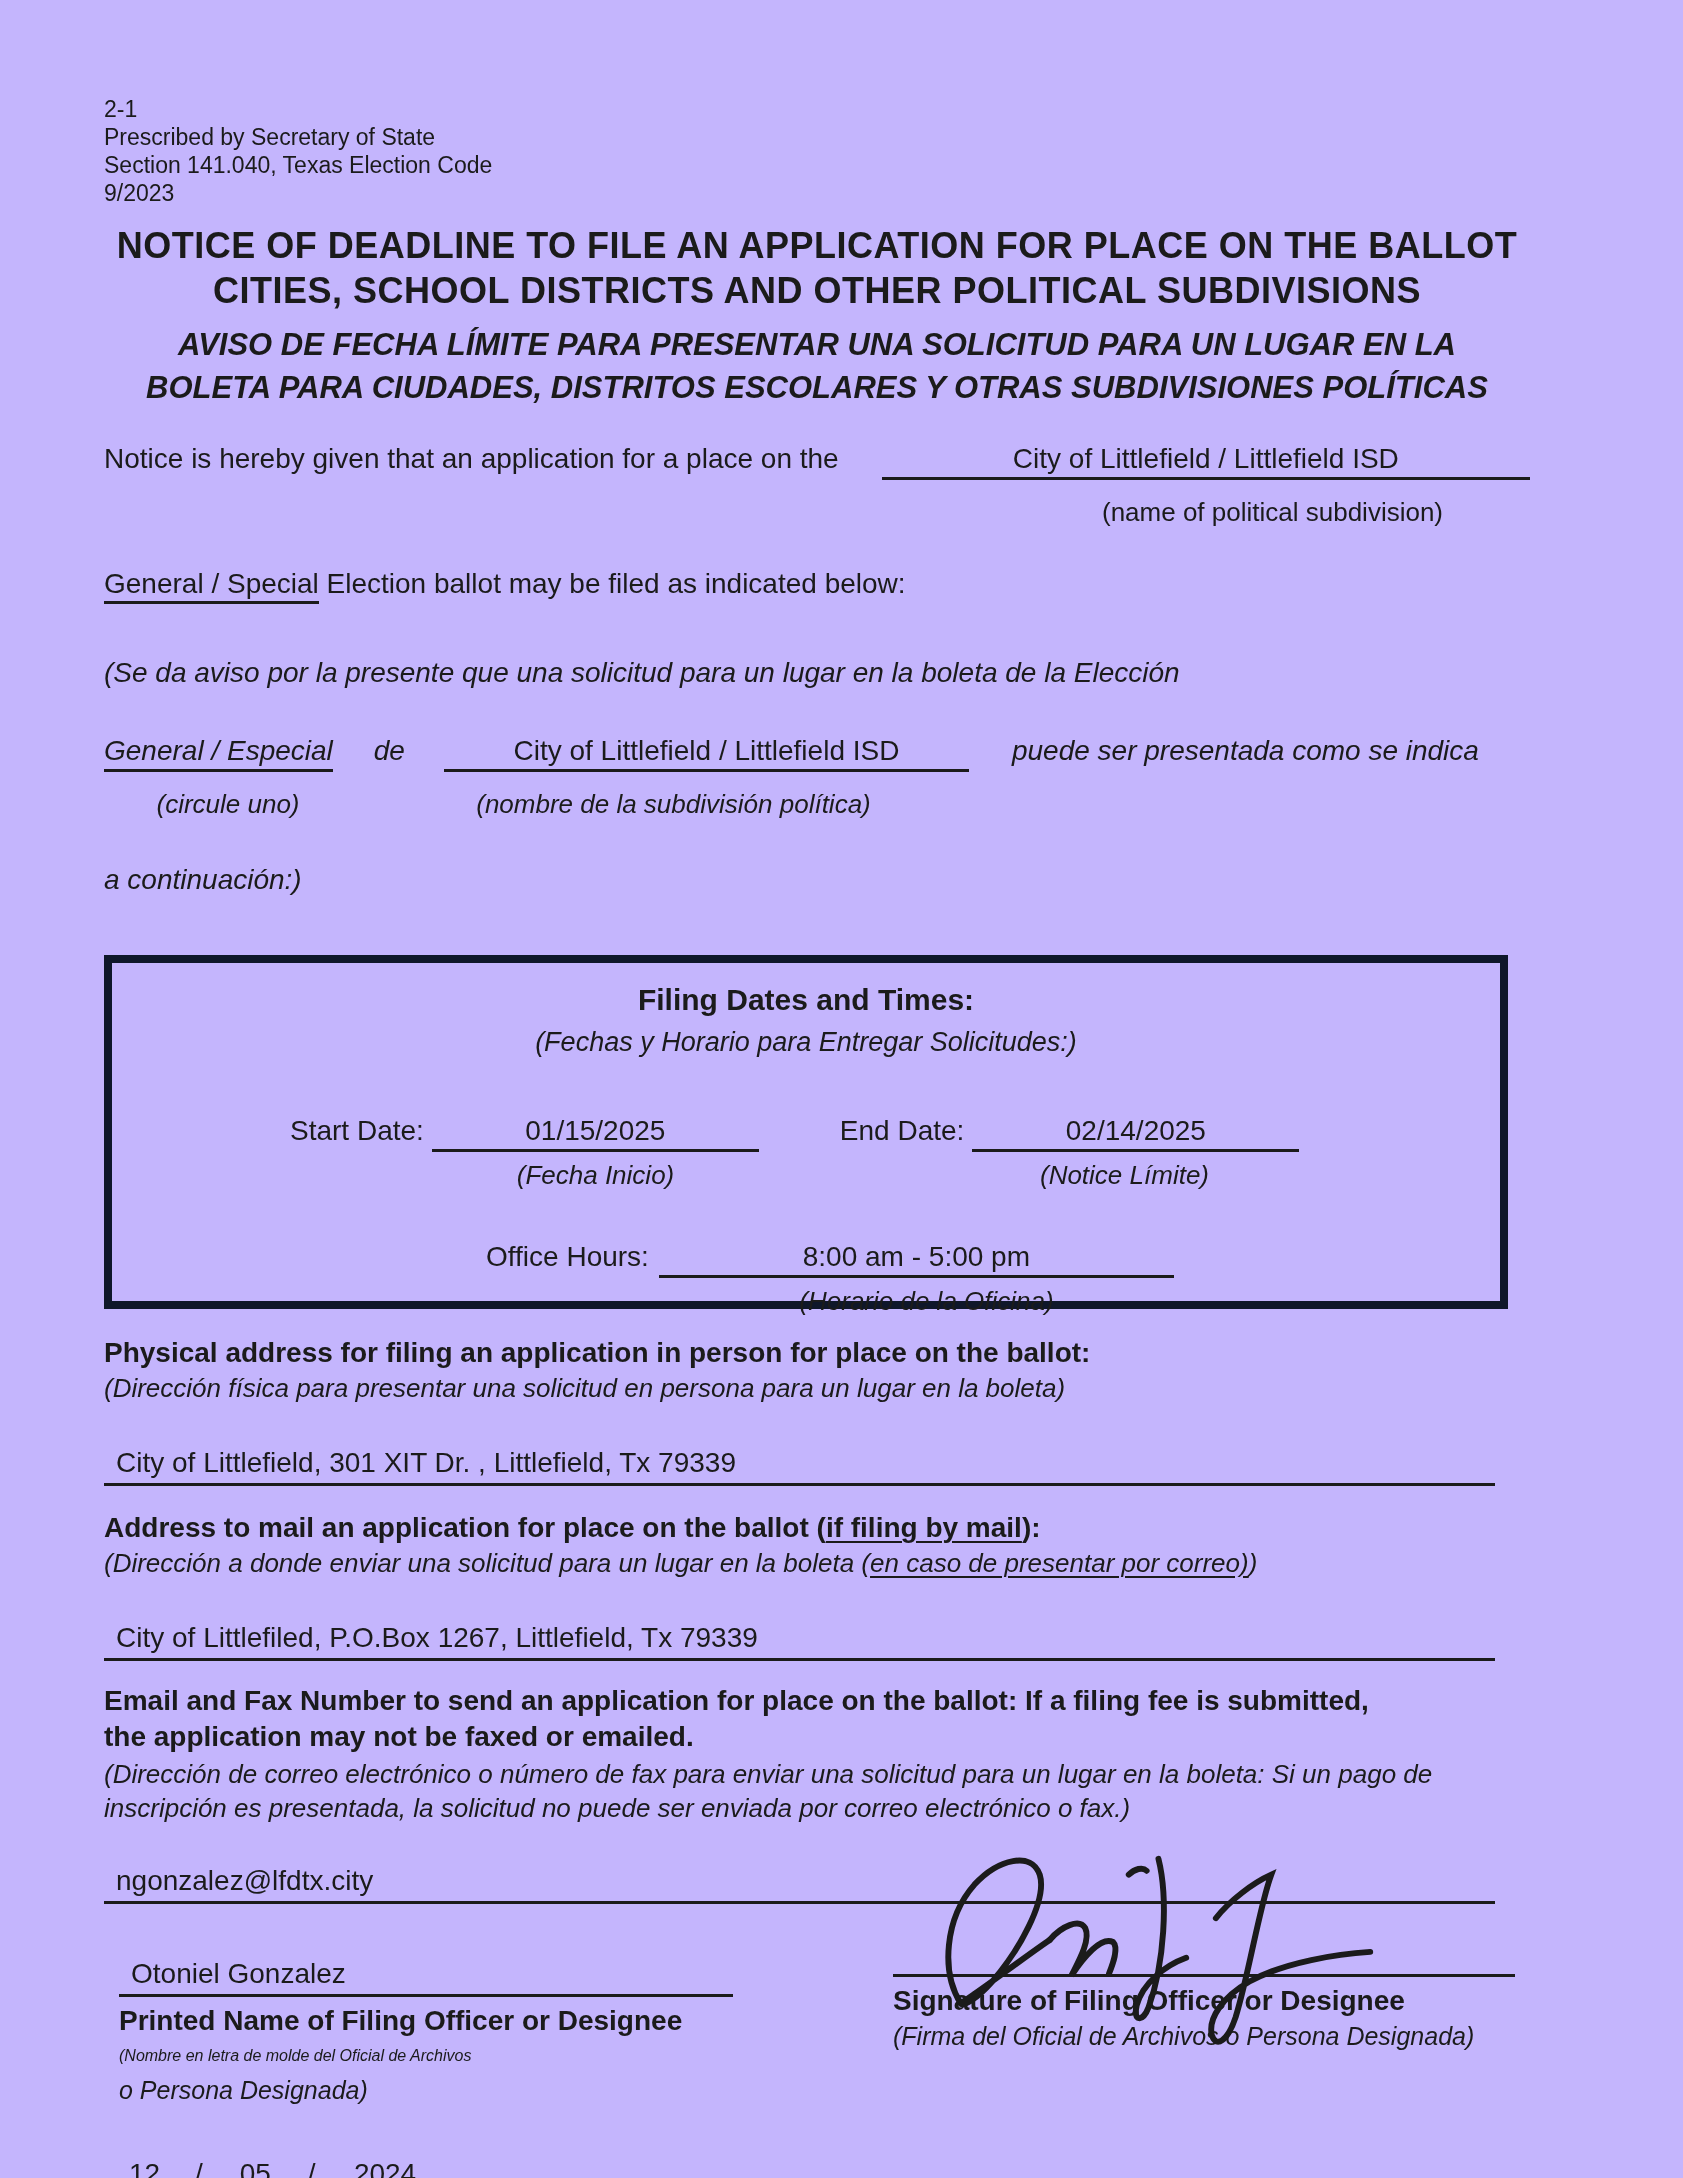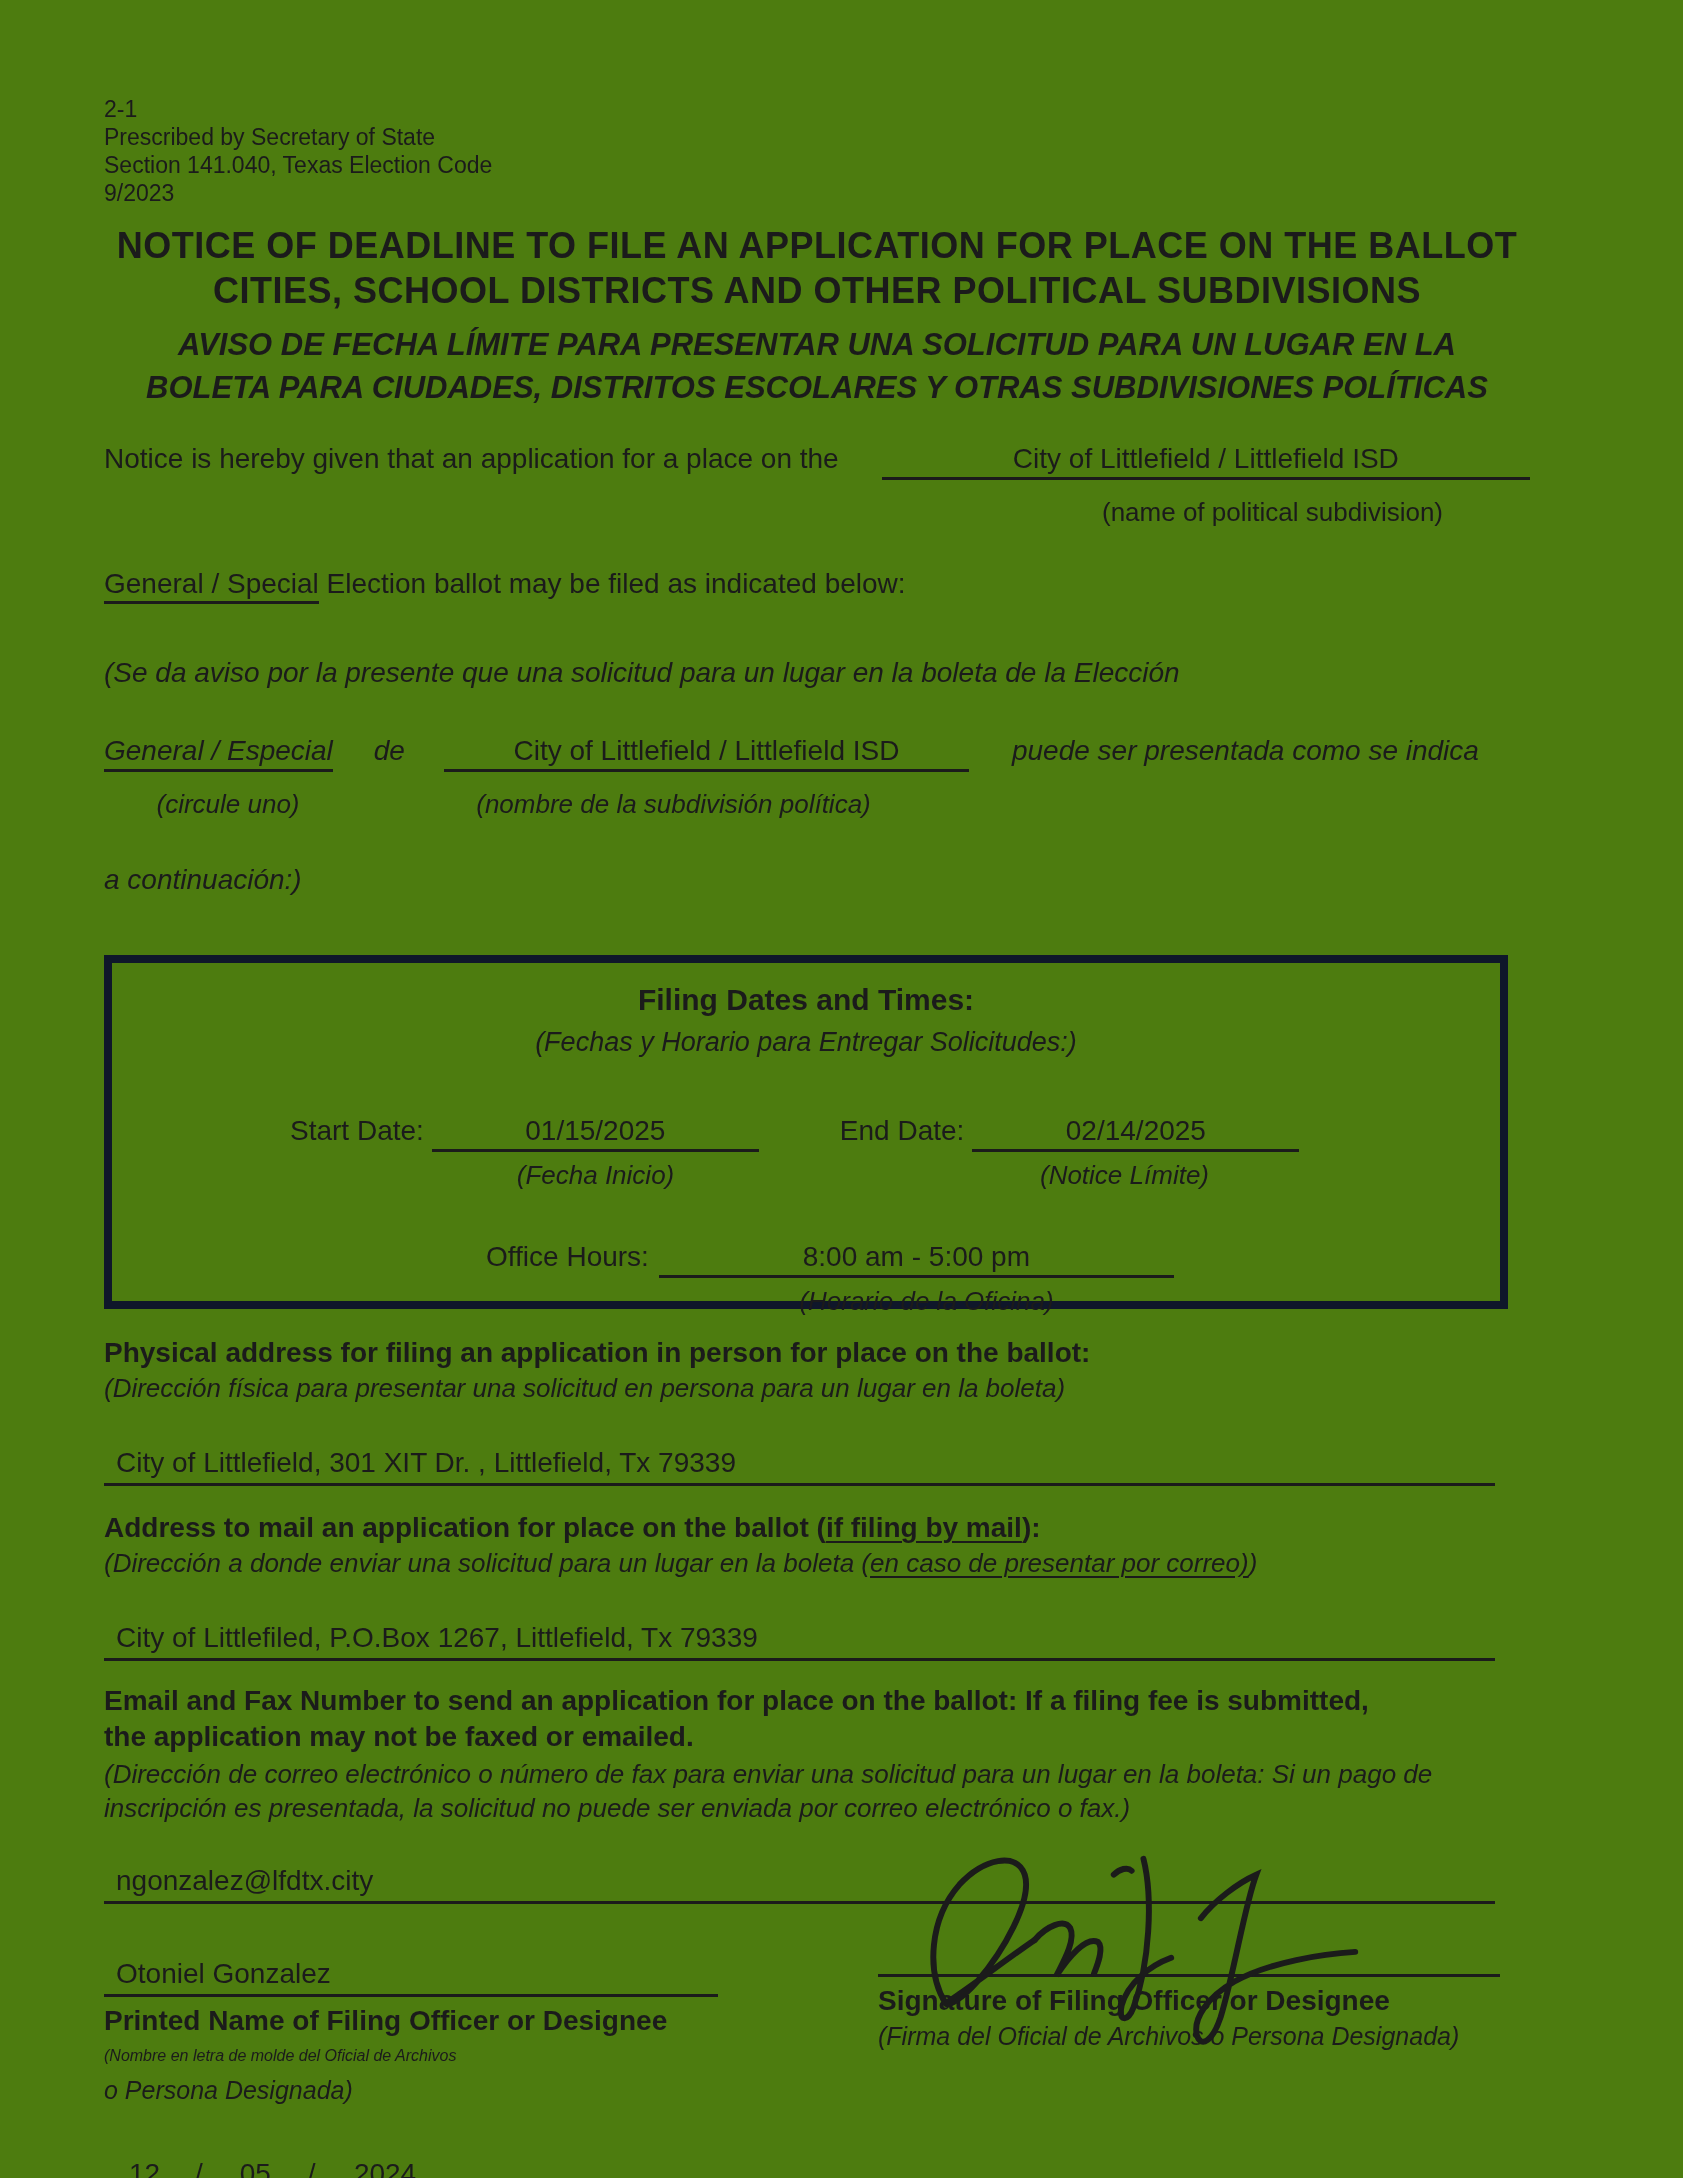--- a/index.html
+++ b/index.html
@@ -1,19 +1,19 @@
 <!DOCTYPE html>
 <html><head>
 <meta charset="utf-8">
 <style>
   html,body{margin:0;padding:0;background:#ffffff;}
   .page{
     position:relative;
     width:1683px;height:2178px;
-    background:#4d7c0f;
+    background:#c4b5fd;
     color:#1b1b1b;
     font-family:"Liberation Sans","DejaVu Sans",sans-serif;
     overflow:hidden;
     box-sizing:border-box;
     padding:95px 153px 0 104px;
   }
   .content{width:1426px;}
   .small{font-size:23px;line-height:28px;}
   .title{margin-top:16px;text-align:center;font-weight:bold;font-size:36px;line-height:45px;letter-spacing:0.5px;}
   .es-title{margin-top:10px;text-align:center;font-weight:bold;font-style:italic;font-size:31px;line-height:43px;}
@@ -49,21 +49,21 @@
   .sec-label{font-size:28px;font-weight:bold;line-height:36px;}
   .sec-label-es{font-size:26px;font-style:italic;line-height:34px;}
   .value-line{
     display:block;
     border-bottom:3px solid #1b1b1b;
     font-size:28px;
     padding:0 0 4px 12px;
     width:1391px;
     box-sizing:border-box;
   }
-  .signoff{display:flex;margin-top:26px;}
+  .signoff{display:flex;margin-top:26px;justify-content:center;}
   .col-left{width:624px;}
   .col-right{width:622px;margin-left:150px;position:relative;}
   .name-line{border-bottom:3px solid #1b1b1b;padding:0 0 4px 12px;font-size:28px;width:614px;box-sizing:border-box;}
   .sig-space{height:44px;border-bottom:3px solid #1b1b1b;width:622px;}
   .sig-svg{position:absolute;left:30px;top:-107px;pointer-events:none;}
   .date-block{margin-top:51px;}
   .date-row{display:flex;align-items:baseline;font-size:28px;}
   .date-seg{border-bottom:3px solid #1b1b1b;text-align:center;padding-bottom:3px;}
   .date-sep{padding:0 10px;}
   .mt6{margin-top:6px;}

